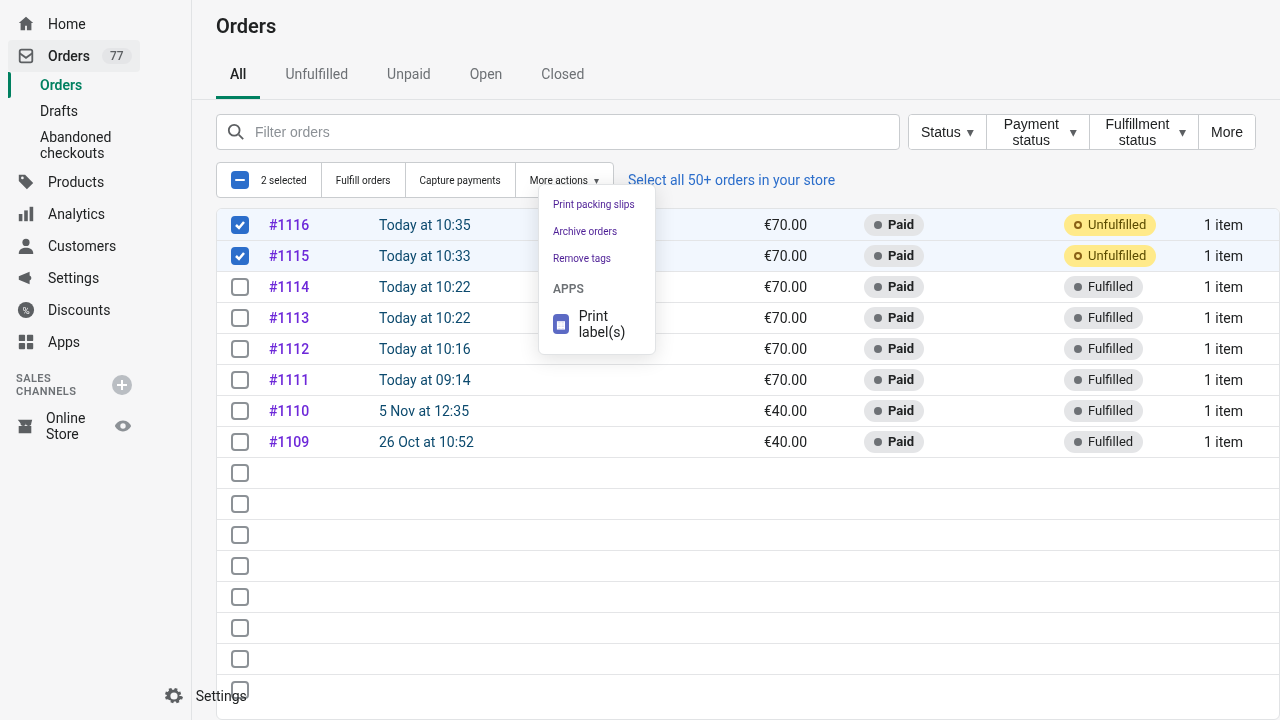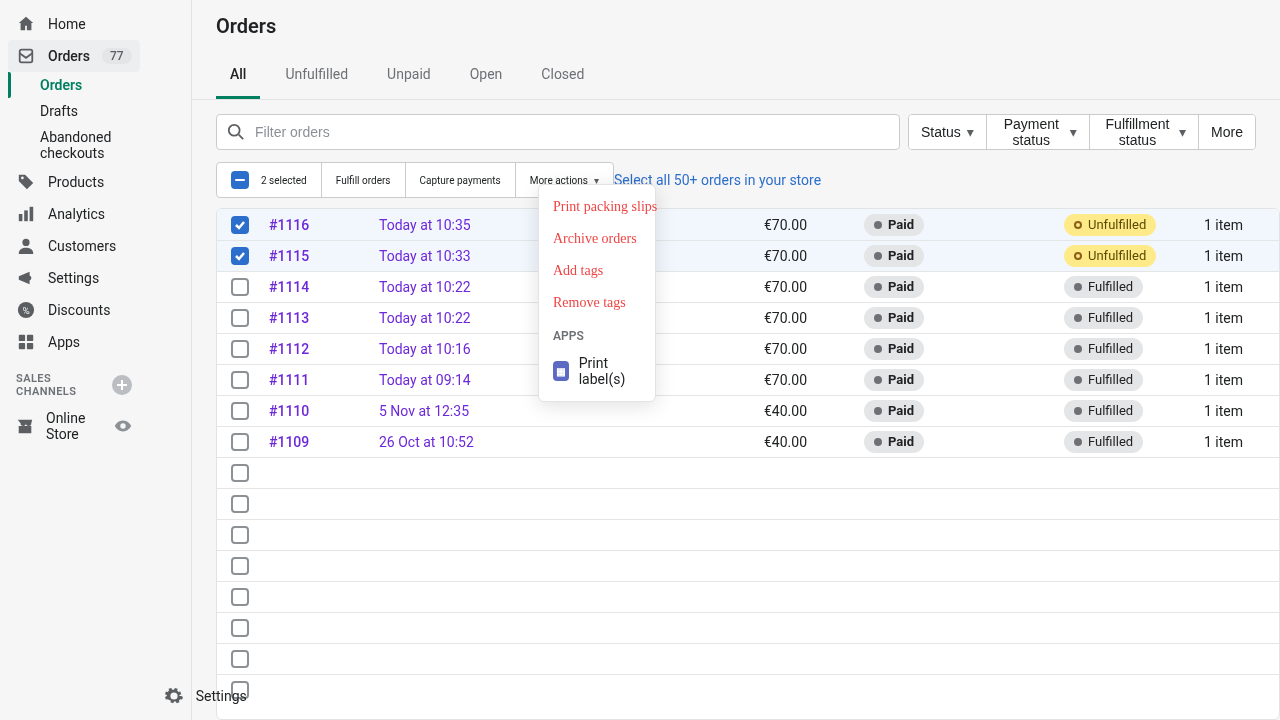--- a/index.html
+++ b/index.html
@@ -42,51 +42,51 @@
   .filter-btn:first-child { border-left:none; }
   .filter-btn .caret { color:#5c5f62; }
 
   
   .bulkbar { display:flex; align-items:center; padding:0 24px; }
   .bulk-seg { display:flex; background:#fff; border:1px solid #c9cccf; border-radius:4px; overflow:hidden; height:36px; }
   .bulk-cell { display:flex; align-items:center; padding:0 14px; font-size:10px; border-left:1px solid #c9cccf; cursor:pointer; white-space:nowrap; }
   .bulk-cell:first-child { border-left:none; }
   .indet { width:18px; height:18px; border-radius:4px; background:#2c6ecb; display:flex; align-items:center; justify-content:center; margin-right:12px; }
   .indet::after { content:""; width:10px; height:2.5px; background:#fff; border-radius:1px; }
-  .select-all-link { color:#2c6ecb; font-size:14px; cursor:pointer; }
+  .select-all-link { margin-left:14px; color:#2c6ecb; font-size:14px; cursor:pointer; }
 
   
   .table-wrap { margin:10px 0 0 24px; background:#fff; border:1px solid #e1e3e5; border-radius:6px; overflow:hidden; flex:1; }
   .row { display:grid; grid-template-columns:46px 110px 165px 220px 100px 200px 140px 1fr; align-items:center; height:31px; border-top:1px solid #e4e5e7; font-size:14px; }
   .row:first-child { border-top:none; }
   .row.selected { background:#f2f7fe; }
   .cell { padding:0 6px; white-space:nowrap; overflow:hidden; text-overflow:ellipsis; }
   .cell.chk { display:flex; align-items:center; justify-content:center; }
   .cell.total { text-align:left; color:#202223; }
-  .cell.date { color:#6d28d9; }
+  .cell.date { color:#0c4a6e; }
   .cell.items { color:#202223; }
   .order-id { color:#6d28d9; font-weight:500; }
 
   .checkbox { width:18px; height:18px; border:2px solid #8c9196; border-radius:4px; background:#fff; cursor:pointer; display:flex; align-items:center; justify-content:center; }
   .checkbox.checked { background:#2c6ecb; border-color:#2c6ecb; }
   .checkbox.checked svg { stroke:#fff; }
 
   .badge { display:inline-flex; align-items:center; gap:6px; padding:2px 10px; border-radius:12px; font-size:13px; line-height:18px; }
   .badge .dot { width:8px; height:8px; border-radius:50%; }
   .badge .ring { width:8px; height:8px; border-radius:50%; border:2px solid; box-sizing:border-box; }
   .badge.paid { background:#e4e5e7; color:#202223;font-weight:bold; }
   .badge.paid .dot { background:#6d7175; }
   .badge.fulfilled { background:#e4e5e7; color:#202223; }
   .badge.fulfilled .dot { background:#6d7175; }
   .badge.unfulfilled { background:#ffea8a; color:#5a4b00; }
   .badge.unfulfilled .ring { border-color:#8a6116; }
 
   
   .dropdown { position:absolute; top:184px; left:538px; width:118px; background:#fff; border:1px solid #e1e3e5; border-radius:6px; box-shadow:0 4px 20px rgba(0,0,0,.12); padding:6px 0; z-index:50; min-width:118px; }
-  .dropdown .ditem { padding:8px 14px; font-size:14px; color:#ef4444; cursor:pointer; white-space:nowrap;font-family:Liberation Serif, serif; }
+  .dropdown .ditem { padding:8px 14px; font-size:10px; color:#4c1d95; cursor:pointer; white-space:nowrap; }
   .dropdown .dhead { padding:10px 14px 4px; font-size:12px; font-weight:600; color:#6d7175; }
   .dropdown .dapp { display:flex; align-items:center; gap:10px; padding:8px 14px; font-size:14px; color:#202223; cursor:pointer; }
   .dropdown .appicon { width:20px; height:20px; border-radius:4px; background:#5c6ac4; display:flex; align-items:center; justify-content:center; }
   .dropdown .appicon span { color:#fff; font-size:10px; font-weight:700; }
 </style>
 </head>
 <body>
 
 <div class="app">
 
@@ -470,21 +470,20 @@
           <div class="cell"></div>
           <div class="cell"></div>
           <div class="cell"></div>
         </div>
       </div>
   </div>
 
   <div class="dropdown">
     <div class="ditem">Print packing slips</div>
     <div class="ditem">Archive orders</div>
-    <div class="ditem">Add tags</div>
     <div class="ditem">Remove tags</div>
     <div class="dhead">APPS</div>
     <div class="dapp">
       <span class="appicon">
           <span>▦</span>
         </span>
       <span>Print label(s)</span>
     </div>
   </div>
 

